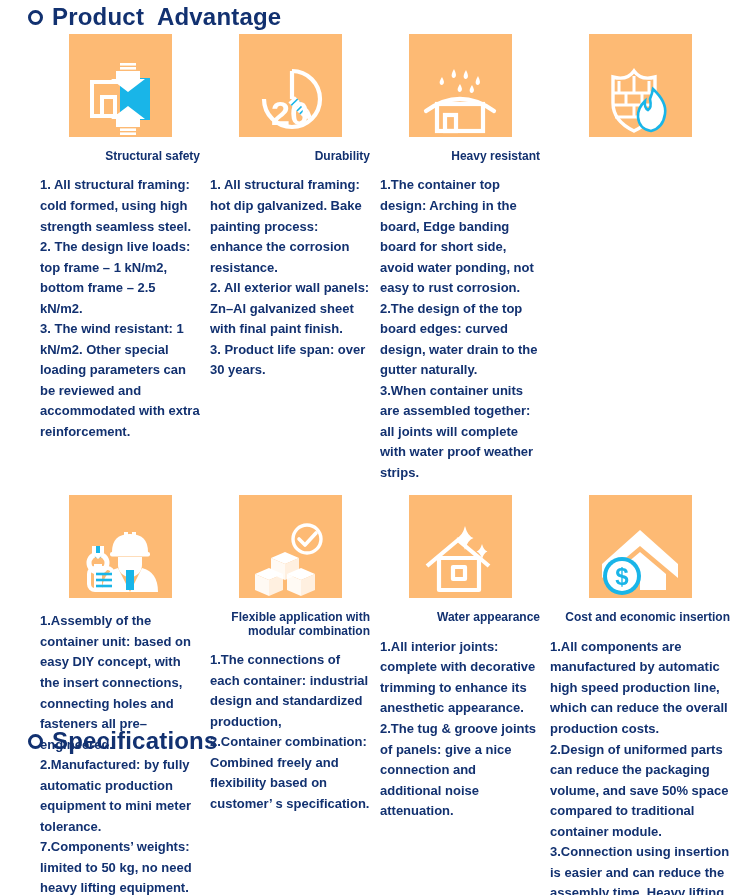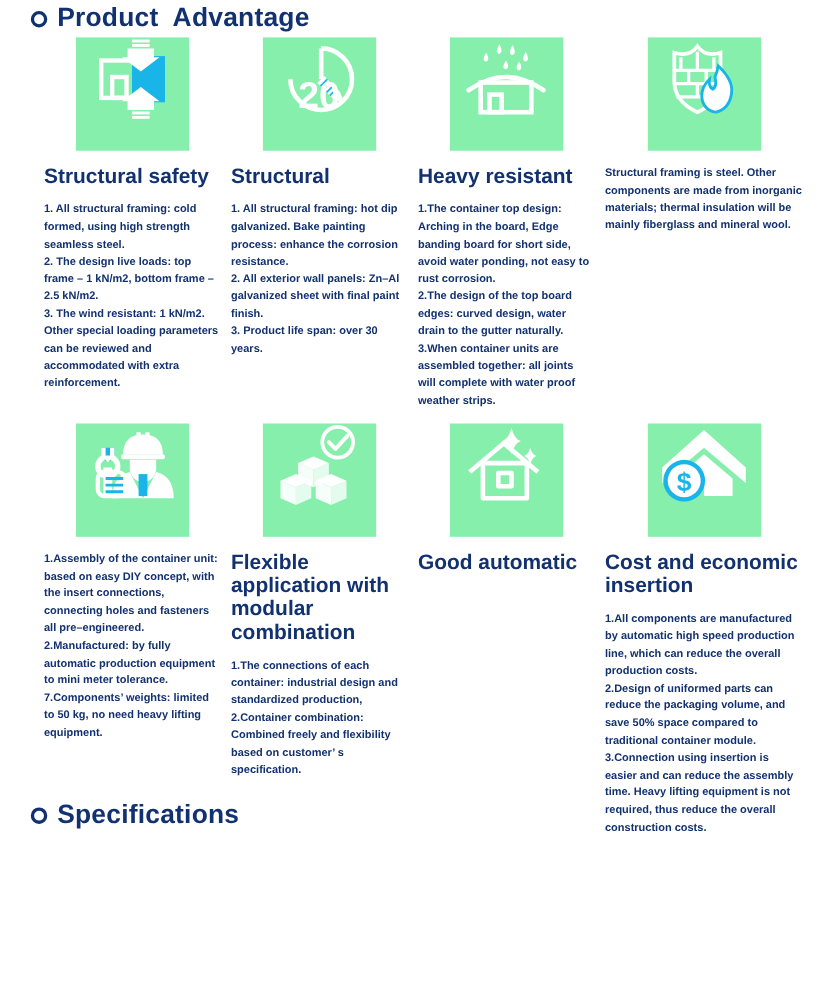--- a/index.html
+++ b/index.html
@@ -61,39 +61,39 @@
   .card {
     display: flex;
     flex-direction: column;
     align-items: center;
     box-sizing: border-box;
     padding-right: 10px;
   }
   .tile {
     width: 103px;
     height: 103px;
-    background: #86efac;
+    background: #fdba74;
     display: flex;
-    align-items: flex-start;
+    align-items: flex-end;
     justify-content: center;
     margin-bottom: 13px;
   }
   .tile svg { display: block; }
 
   .card-title {
-    font-size: 19px;
+    font-size: 12px;
     font-weight: bold;
     color: #123170;
-    text-align: left;
+    text-align: right;
     line-height: 1.12;
     margin-bottom: 12px;
     width: 100%;
   }
   .card-body {
-    font-size: 10px;
+    font-size: 13px;
     font-weight: bold;
     color: #123170;
     line-height: 1.58;
     align-self: stretch;
     text-align: left;
     white-space: pre-line;
   }
   .card.wide { padding-right: 0; }
 </style>
 </head>
@@ -145,21 +145,21 @@
               <line x1="44" y1="34" x2="44" y2="43"></line>
               <line x1="48" y1="34" x2="48" y2="43"></line>
               <line x1="52" y1="34" x2="52" y2="43"></line>
               <line x1="56" y1="34" x2="56" y2="43"></line>
             </g>
             <polygon points="60,34 66,36.5 66,40.5 60,43" fill="#ffffff"></polygon>
           </g>
           <text x="38" y="64" text-anchor="middle" font-family="&quot;Liberation Sans&quot;, sans-serif" font-size="34" font-weight="bold" fill="#ffffff">20</text>
         </svg>
       </div>
-      <div class="card-title">Structural</div>
+      <div class="card-title">Durability</div>
       <div class="card-body">1. All structural framing: hot dip galvanized. Bake painting process: enhance the corrosion resistance.
 2. All exterior wall panels: Zn–Al galvanized sheet with final paint finish.
 3. Product life span:  over 30 years.</div>
     </div>
 
     <div class="card">
       <div class="tile">
         <svg width="80" height="74" viewBox="0 0 80 74">
           <g fill="#ffffff">
             <path d="M22 14 q3 5 1.4 7 q-1.8 2 -3.4 0 q-1.4 -2 2 -7z"></path>
@@ -193,21 +193,20 @@
             <line x1="25" y1="30" x2="25" y2="42"></line>
             <line x1="41" y1="30" x2="41" y2="42"></line>
             <line x1="33" y1="42" x2="33" y2="54"></line>
             <line x1="18" y1="18" x2="18" y2="30"></line>
             <line x1="33" y1="13" x2="33" y2="30"></line>
             <line x1="48" y1="18" x2="48" y2="30"></line>
           </g>
           <path d="M52 26 q14 13 12 25 q-2 14 -14 17 q-12 -2 -13 -14 q-0.5 -9 7 -16 q-1 7 3 9 q4 -2 2 -11 q2 -5 3 -10z" fill="#ffffff" stroke="#19b5e8" stroke-width="2.6"></path>
         </svg>
       </div>
-      <div class="card-body">Structural framing is steel. Other components are made from inorganic materials; thermal insulation will be mainly fiberglass and mineral wool.</div>
     </div>
   </div>
 
   <div class="grid row2">
 
     <div class="card">
       <div class="tile">
         <svg width="80" height="74" viewBox="0 0 80 74">
           <g fill="#ffffff">
             <rect x="44" y="8" width="4" height="10"></rect>
@@ -274,21 +273,23 @@
             <path d="M44 4 q2.5 10 8.5 12 q-6 2 -8.5 12 q-2.5 -10 -8.5 -12 q6 -2 8.5 -12z"></path>
             <path d="M61 22 q1.6 6 5.4 7.5 q-3.8 1.5 -5.4 7.5 q-1.6 -6 -5.4 -7.5 q3.8 -1.5 5.4 -7.5z"></path>
           </g>
           <g fill="none" stroke="#ffffff" stroke-width="4.2" stroke-linejoin="round">
             <polyline points="6,44 37,18 68,44"></polyline>
             <rect x="18" y="36" width="40" height="32"></rect>
             <rect x="32" y="45" width="12" height="12"></rect>
           </g>
         </svg>
       </div>
-      <div class="card-title">Good automatic</div>
+      <div class="card-title">Water appearance</div>
+      <div class="card-body">1.All interior joints: complete with decorative trimming to enhance its anesthetic appearance.
+2.The tug &amp; groove joints of panels:  give a nice connection and additional noise attenuation.</div>
     </div>
 
     <div class="card wide">
       <div class="tile">
         <svg width="80" height="74" viewBox="0 0 80 74">
           <g fill="#ffffff">
             <polygon points="40,6 78,40 78,54 40,22 2,54 2,40"></polygon>
             <polygon points="40,28 66,50 66,66 40,66 40,46 26,46 26,66 14,66 14,50"></polygon>
           </g>
           <circle cx="22" cy="52" r="19" fill="#19b5e8"></circle>

